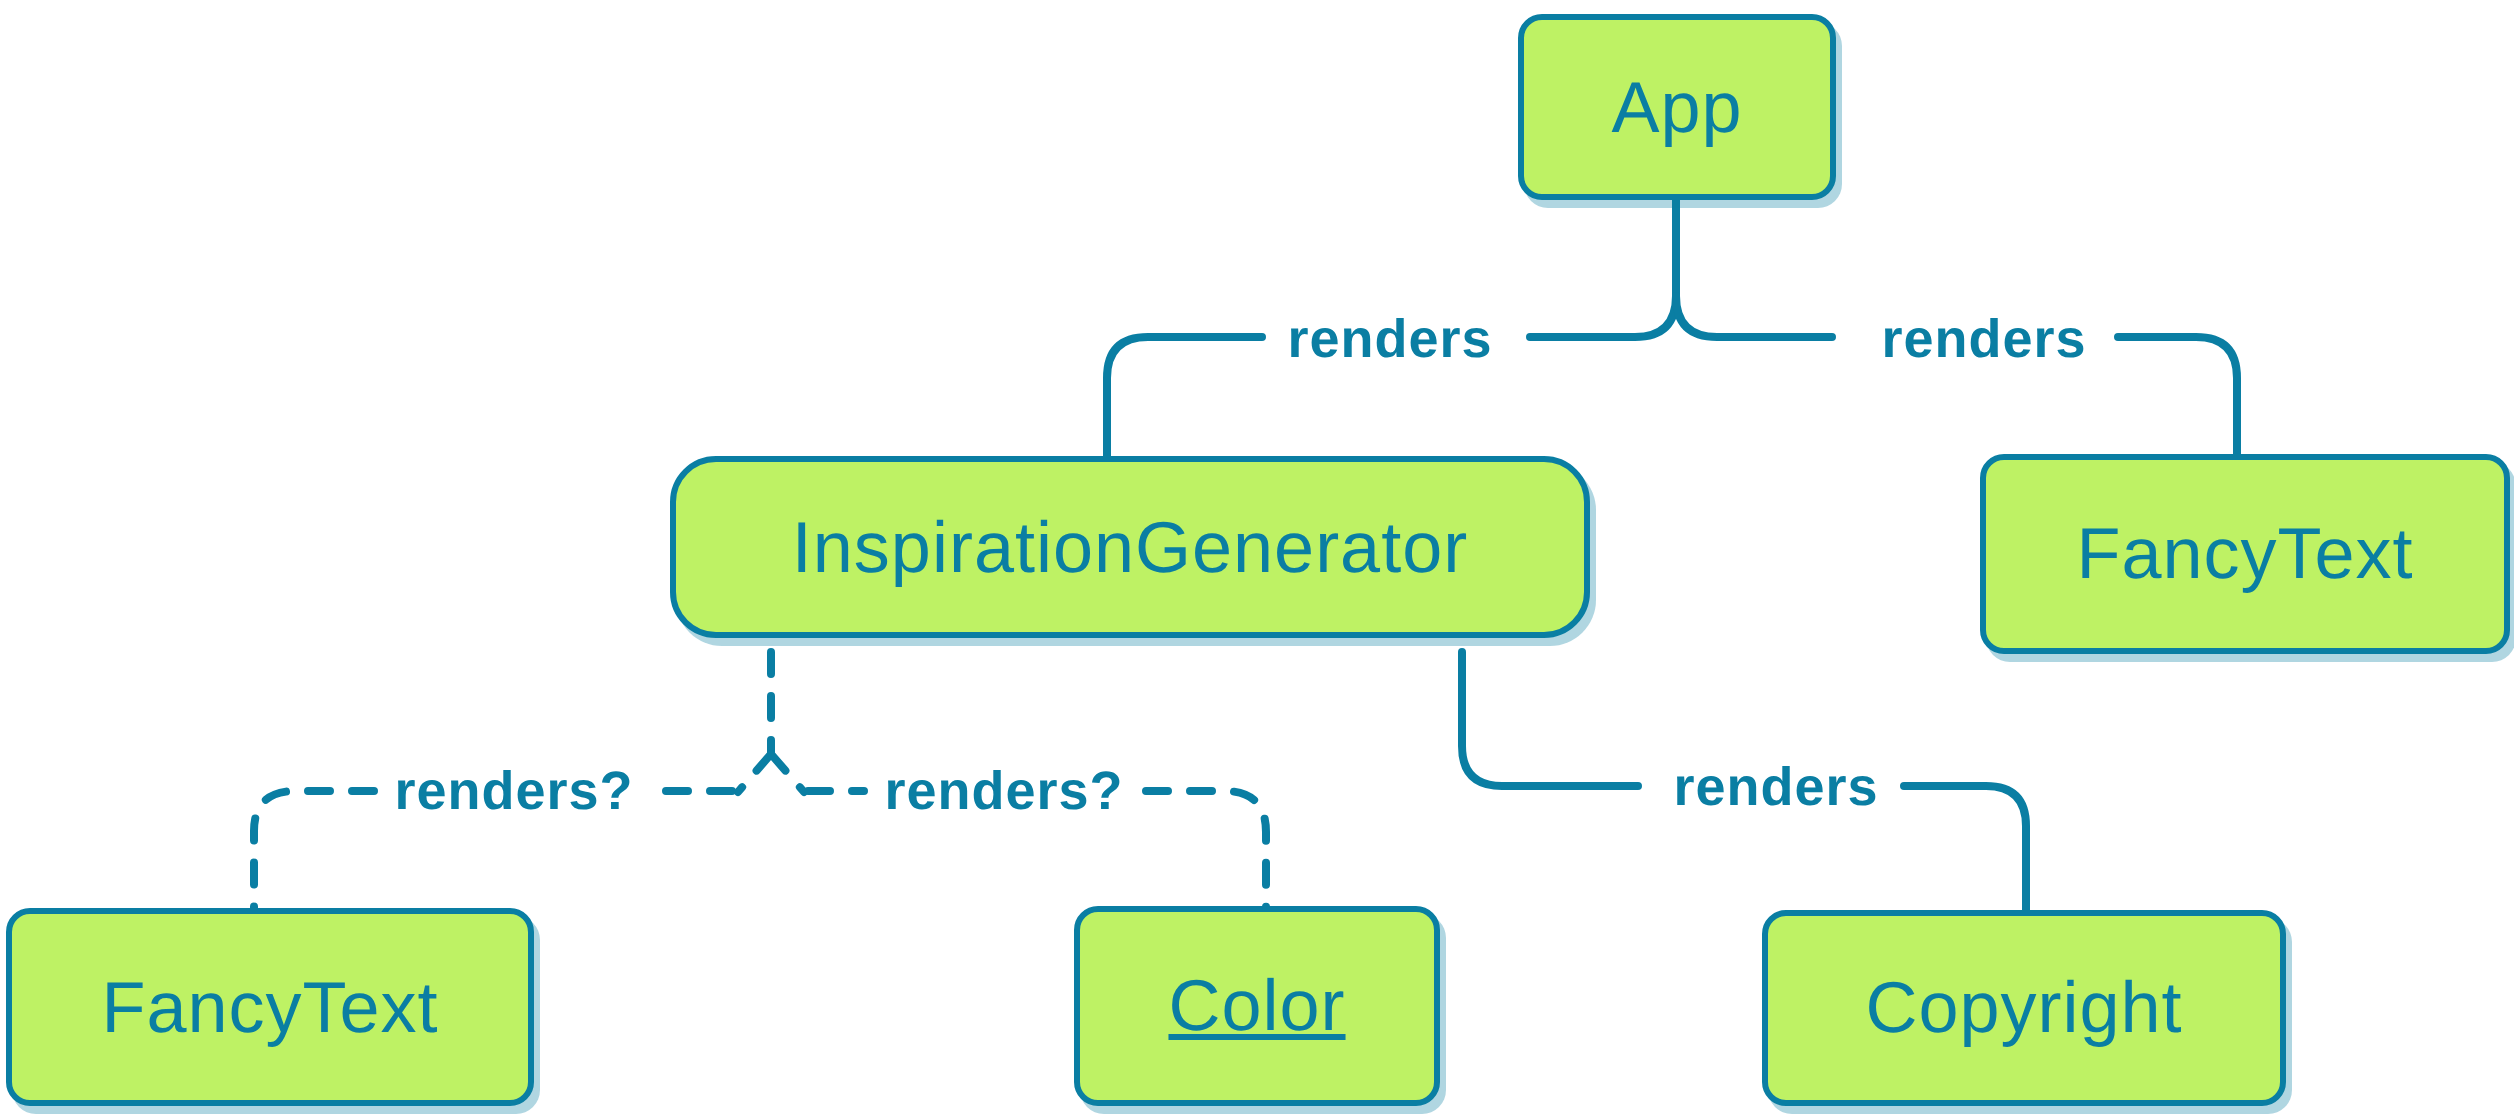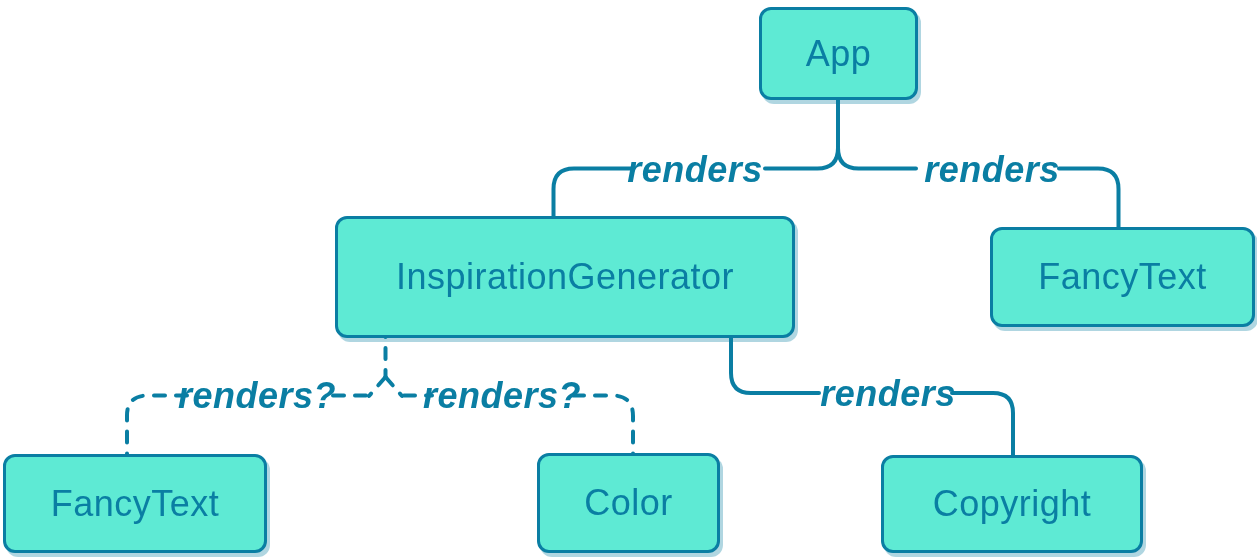--- a/index.html
+++ b/index.html
@@ -26,48 +26,47 @@
     stroke:var(--accent);
     stroke-width:4;
     stroke-linecap:round;
   }
   .edges-svg g.dashed path{
     stroke-dasharray:11 11;
   }
   .node{
     position:absolute;
     box-sizing:border-box;
-    background:#5eead4;
+    background:#bef264;
     border:3px solid var(--accent);
     border-radius:12px;
     box-shadow:3px 4px 0 rgba(10,126,163,0.32);
     display:flex;
     align-items:center;
     justify-content:center;
     color:var(--accent);
     font-size:36px;
     font-weight:500;
     letter-spacing:0.5px;
     white-space:nowrap;
   }
   .node-app       {left:759px; top:7px;   width:159px; height:93px;}
-  .node-ig        {left:335px; top:216px; width:460px; height:122px;}
+  .node-ig        {left:335px; top:228px; width:460px; height:91px;border-radius:23px;}
   .node-ft-top    {left:990px; top:227px; width:265px; height:100px;}
   .node-ft-bottom {left:3px;   top:454px; width:264px; height:99px;}
-  .node-color     {left:537px; top:453px; width:183px; height:100px;}
+  .node-color     {left:537px; top:453px; width:183px; height:100px;text-decoration:underline;}
   .node-copyright {left:881px; top:455px; width:262px; height:98px;text-align:right;}
   .edge-label{
     position:absolute;
     transform:translate(-50%,-50%);
     color:var(--accent);
-    font-size:36px;
+    font-size:27px;
     font-weight:700;
     letter-spacing:0.5px;
     white-space:nowrap;
-    font-style:italic;
   }
   .lbl-renders-left   {left:695px;  top:170px;}
   .lbl-renders-right  {left:992px;  top:170px;}
   .lbl-rendersq-left  {left:257px;  top:396px;}
   .lbl-rendersq-right {left:502px;  top:396px;}
   .lbl-renders-bottom {left:888px;  top:394px;}
 </style>
 </head>
 <body>
 

